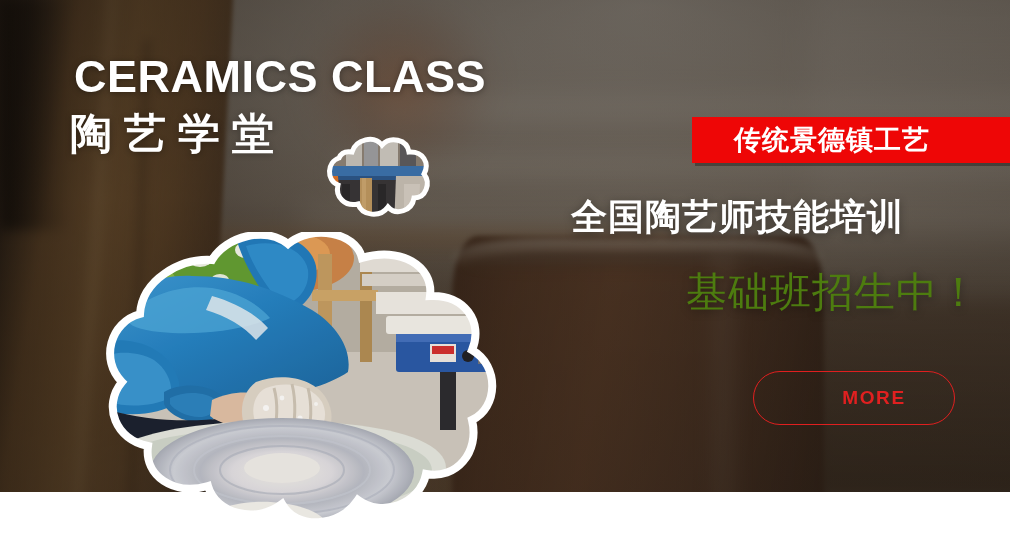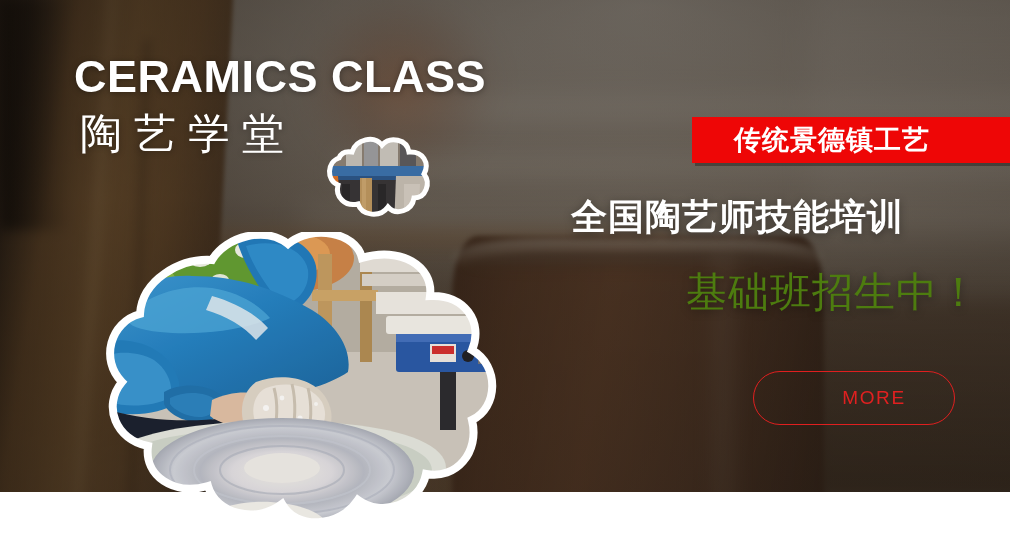--- a/index.html
+++ b/index.html
@@ -169,22 +169,22 @@
   #title-en {
     position:absolute; left:74px; top:54px;
     font-size:45px; font-weight:700;
     letter-spacing:0.5px;
     color:#ffffff;
     line-height:1;
     text-shadow:0 1px 6px rgba(0,0,0,0.35);
     white-space:nowrap;
   }
   #title-cn {
-    position:absolute; left:80px; top:108px;
-    font-size:42px; font-weight:400;
+    position:absolute; left:70px; top:108px;
+    font-size:42px; font-weight:700;
     letter-spacing:12px;
     color:#ffffff;
     line-height:1.22;
     text-shadow:0 1px 6px rgba(0,0,0,0.32);
     white-space:nowrap;
   }
 
   
   .blob {
     position:absolute;
@@ -233,21 +233,21 @@
   #more-btn {
     position:absolute; left:753px; top:371px;
     width:202px; height:54px;
     border:1.6px solid #e01f1f;
     border-radius:27px;
     display:flex; align-items:center; justify-content:center;
     background:transparent;
     cursor:pointer;
   }
   #more-label {
-    color:#e02020; font-size:19px; font-weight:400;
+    color:#e02020; font-size:19px; font-weight:700;
     letter-spacing:1.6px;
     margin-left:40px;
   }
 </style>
 </head>
 <body>
 
 <div id="banner">
 
   <div id="bg-scene">

